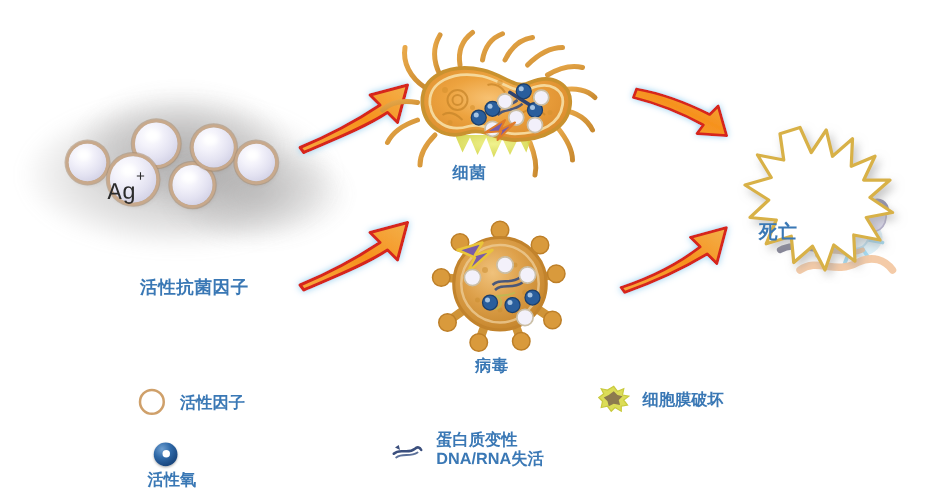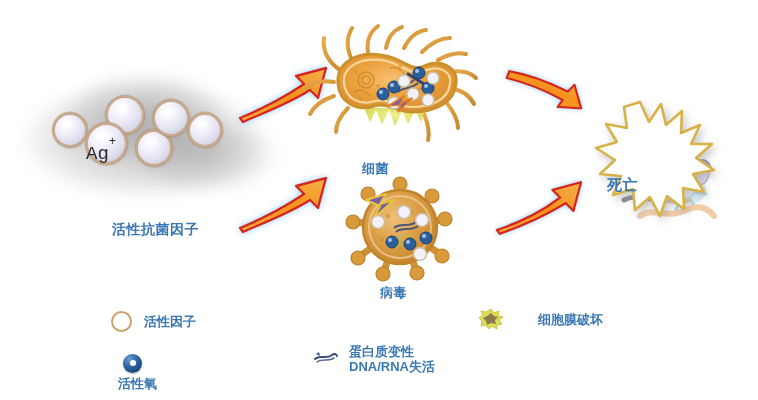--- a/index.html
+++ b/index.html
@@ -57,21 +57,21 @@
   }
   #ag-text sup{font-size:12px;top:-.55em;position:relative;}
   #label-agent{left:112px;top:195px;font-size:14px;margin-top:26px;}
 
   
   .arrow-wrap{position:absolute;}
   .arrow-wrap svg{display:block;overflow:visible;}
 
   
   #bacterium{left:300px;top:22px;width:190px;height:125px;}
-  #label-bacteria{left:362px;top:160px;font-size:13px;}
+  #label-bacteria{left:362px;top:129px;font-size:13px;}
 
   
   #virus{left:330px;top:172px;width:140px;height:115px;}
   #label-virus{left:364px;top:284px;font-size:13px;margin-left:16px;}
 
   
   #death{left:562px;top:92px;width:190px;height:135px;}
   #label-death{
     left:607px;top:128px;font-size:15px;
     z-index:4;
@@ -398,33 +398,33 @@
     <div class="legend-item" style="left:0px;top:50px;flex-direction:column;">
       <span class="legend-ico">
         <span class="ico-ros">
             <i></i>
           </span>
       </span>
       <span class="legend-txt">活性氧</span>
     </div>
 
 
-    <div class="legend-item" style="left:205px;top:44px;align-items:flex-start;">
+    <div class="legend-item" style="left:205px;top:44px;align-items:flex-end;">
       <span class="legend-ico">
         <svg class="ico-dna" viewBox="0 0 26 14">
           <path d="M2,9 C7,4 13,10 19,5 C21,3 23,4 24,6" fill="none" stroke="#3b4f7d" stroke-width="2" stroke-linecap="round"></path>
           <path d="M4,12 C9,8 15,12 21,8" fill="none" stroke="#5b7099" stroke-width="1.6" stroke-linecap="round"></path>
           <path d="M3,4 L6,2 L7,6 Z" fill="#3b4f7d"></path>
         </svg>
       </span>
       <span class="legend-txt">蛋白质变性
 DNA/RNA失活</span>
     </div>
 
-    <div class="legend-item" style="left:370px;top:6px;gap:24px;">
+    <div class="legend-item" style="left:370px;top:6px;">
       <span class="legend-ico">
         <svg class="ico-burst" viewBox="0 0 26 22">
           <path d="M13,1 L16,5 L21,3 L20,8 L25,9 L21,12 L24,16 L19,17 L19,21 L14,18
                    L11,21 L8,17 L3,18 L4,13 L1,10 L5,7 L3,3 L8,4 Z" fill="#dcdd57" stroke="#c9ca3e" stroke-width="1"></path>
           <path d="M13,5 L16,8 L20,9 L17,12 L18,16 L13,15 L9,17 L8,13 L5,10 L9,8 Z" fill="#8d7b4e"></path>
         </svg>
       </span>
       <span class="legend-txt">细胞膜破坏</span>
     </div>
   </div>

